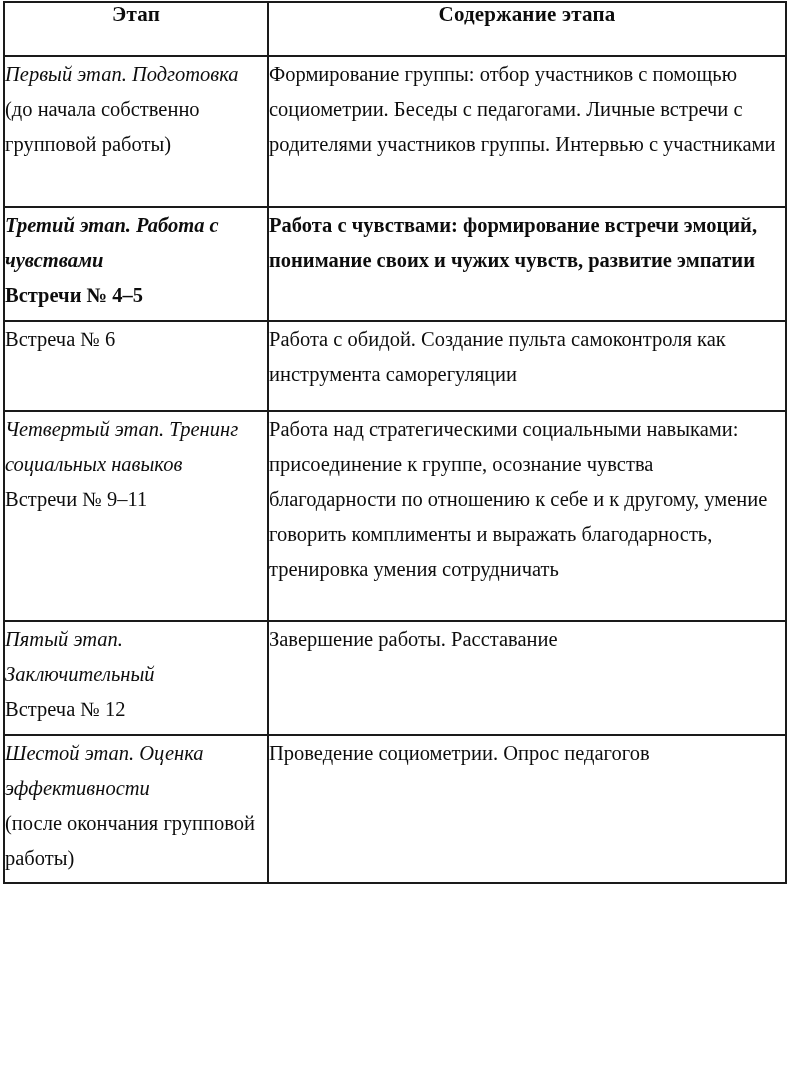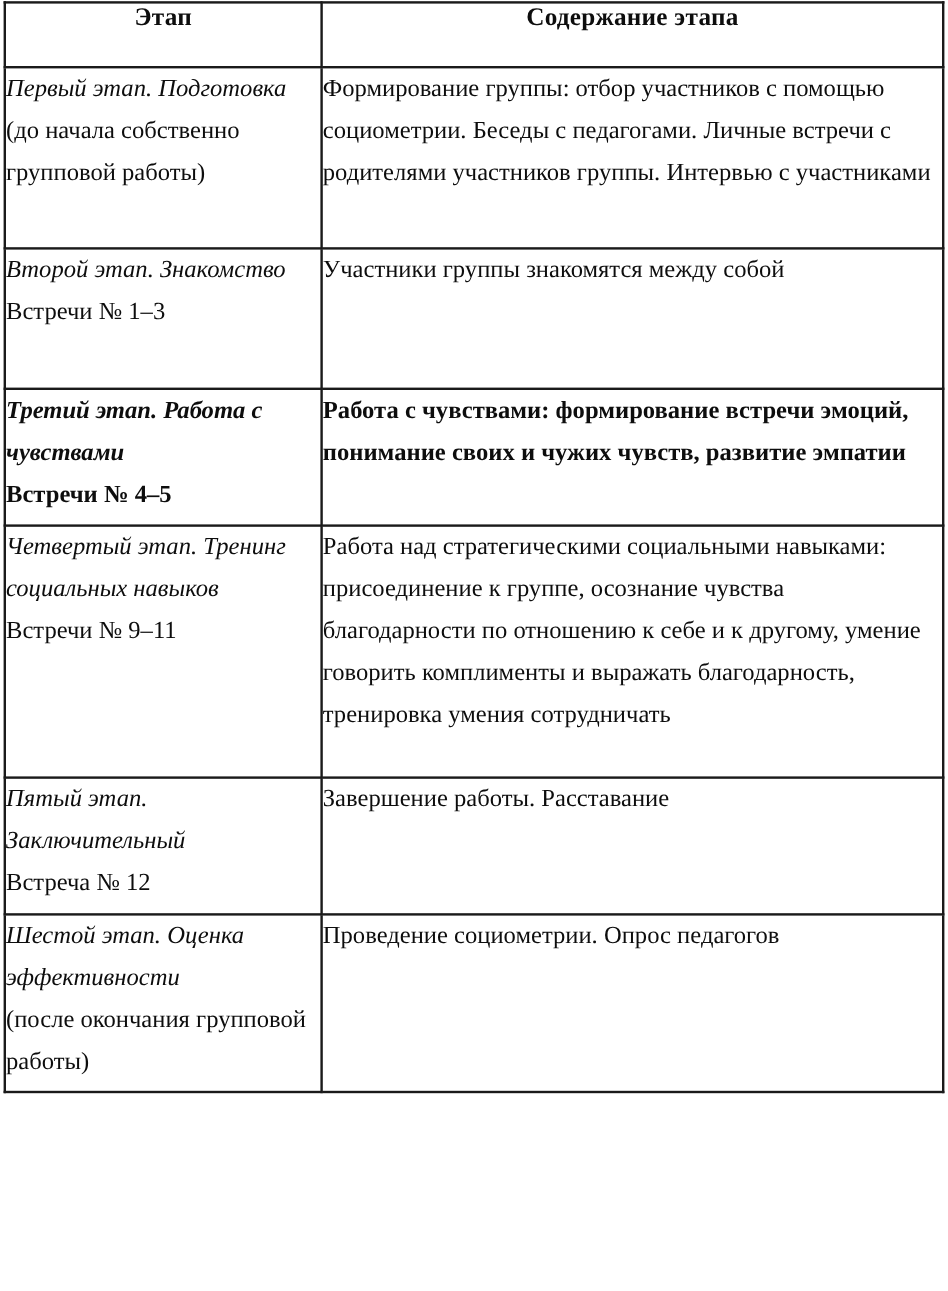--- a/index.html
+++ b/index.html
@@ -117,40 +117,39 @@
       <tr class="r0">
         <td class="cell-stage">
           <span class="stage-title">Первый этап. Подготовка</span>
           <span class="stage-sub">(до начала собственно групповой работы)</span>
         </td>
         <td class="cell-content">
           <span class="content-text">Формирование группы: отбор участников с помощью социометрии. Беседы с педагогами. Личные встречи с родителями участников группы. Интервью с участниками</span>
         </td>
       </tr>
 
-      <tr class="r1">
-        <td class="cell-stage">
-          <span class="stage-title">Второй этап. Знакомство</span>
-          <span class="stage-sub">Встречи № 1–3</span>
-        </td>
-        <td class="cell-content">
-          <span class="content-text">Участники группы знакомятся между собой</span>
-        </td>
-      </tr>
 
       <tr class="r2">
         <td class="cell-stage">
           <span class="stage-title">Третий этап. Работа с чувствами</span>
           <span class="stage-sub">Встречи № 4–5</span>
         </td>
         <td class="cell-content">
           <span class="content-text">Работа с чувствами: формирование встречи эмоций, понимание своих и чужих чувств, развитие эмпатии</span>
         </td>
       </tr>
 
+      <tr class="r3">
+        <td class="cell-stage">
+          <span class="stage-sub">Встреча № 6</span>
+        </td>
+        <td class="cell-content">
+          <span class="content-text">Работа с обидой. Создание пульта самоконтроля как инструмента саморегуляции</span>
+        </td>
+      </tr>
 
 
       <tr class="r5">
         <td class="cell-stage">
           <span class="stage-title">Четвертый этап. Тренинг социальных навыков</span>
           <span class="stage-sub">Встречи № 9–11</span>
         </td>
         <td class="cell-content">
           <span class="content-text">Работа над стратегическими социальными навыками: присоединение к группе, осознание чувства благодарности по отношению к себе и к другому, умение говорить комплименты и выражать благодарность, тренировка умения сотрудничать</span>
         </td>

